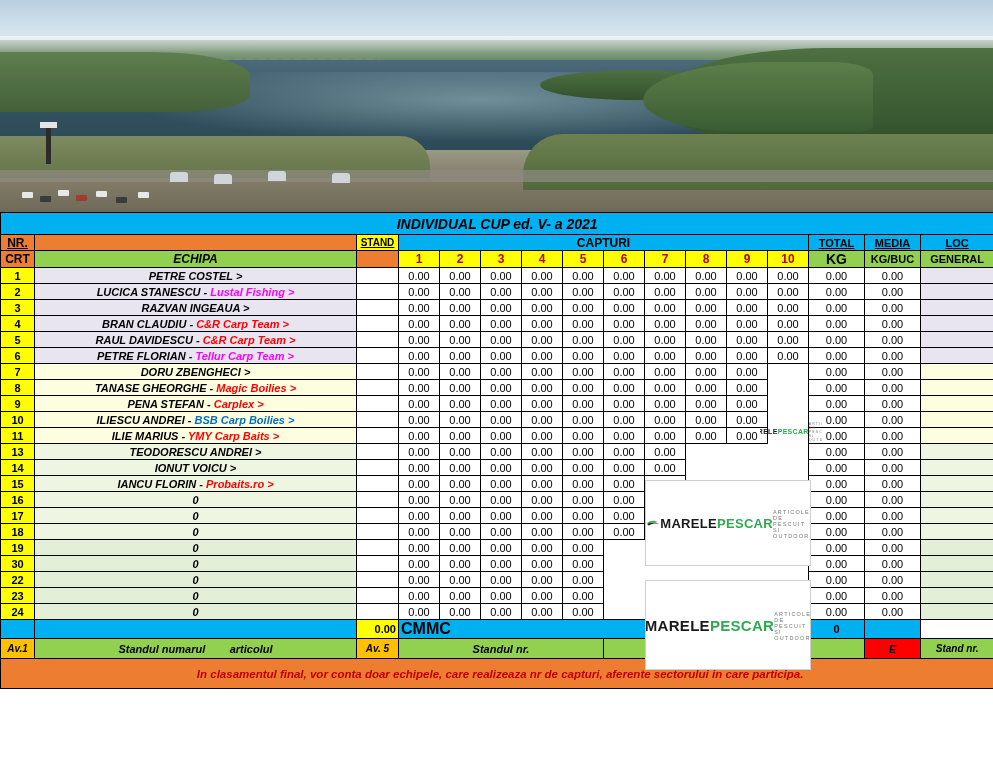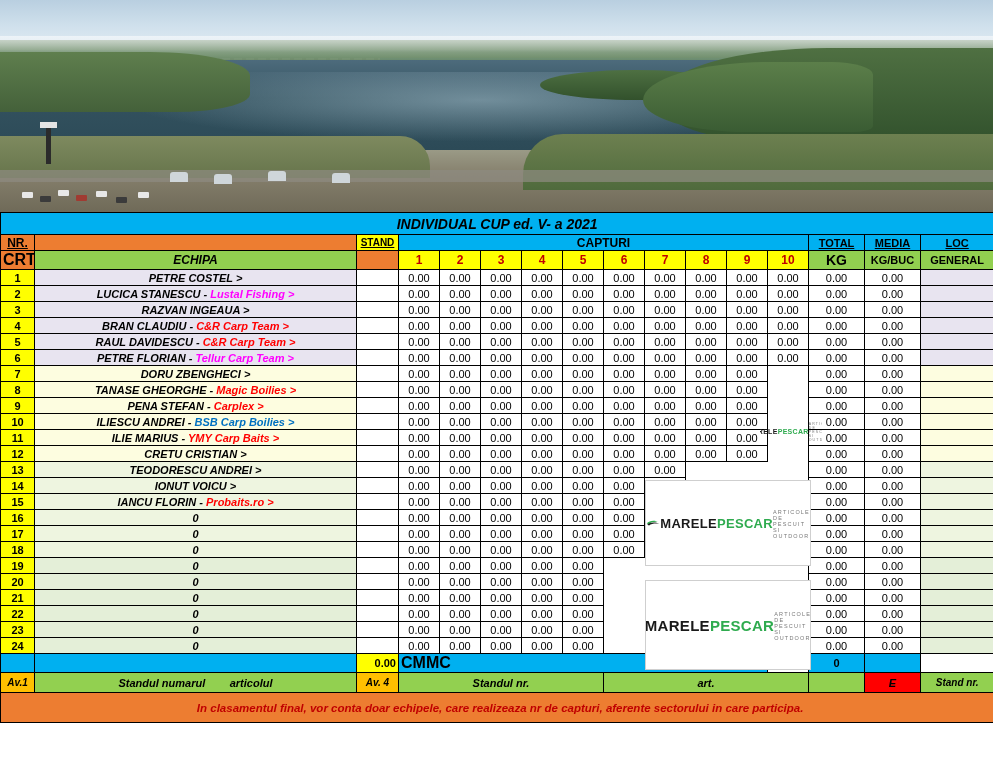--- a/index.html
+++ b/index.html
@@ -128,21 +128,21 @@
 
   .title-row td {
     background: #00b0f0;
     color: #000;
     font-weight: bold;
     font-style: italic;
     font-size: 14px;
     height: 22px;
   }
   .hdr-nr { background:#ed7d31; font-weight:bold; text-decoration: underline; font-size:12px; }
-  .hdr-crt { background:#ed7d31; font-weight:bold; font-size:16px; }
+  .hdr-crt { background:#ed7d31; font-weight:bold; font-size:12px; }
   .hdr-echipa { background:#92d050; font-weight:bold; font-style:italic; font-size:12px; }
   .hdr-blank-orange { background:#ed7d31; }
   .hdr-stand { background:#ffff00; font-weight:bold; font-size:10px; text-decoration: underline; }
   .hdr-capturi { background:#00b0f0; font-weight:bold; font-size:12px; }
   .hdr-num { background:#ffff00; font-weight:bold; color:#c00000; font-size:12px; }
   .hdr-total { background:#00b0f0; font-weight:bold; text-decoration: underline; font-size:11px; }
   .hdr-media { background:#00b0f0; font-weight:bold; text-decoration: underline; font-size:11px; }
   .hdr-loc { background:#00b0f0; font-weight:bold; text-decoration: underline; font-size:11px; }
   .hdr-kg { background:#92d050; font-weight:bold; font-size:14px; }
   .hdr-kgbuc { background:#92d050; font-weight:bold; font-size:11px; }
@@ -495,38 +495,20 @@
             <td class="cap">0.00</td>
             <td class="cap">0.00</td>
             <td class="cap">0.00</td>
             <td class="cap">0.00</td>
             <td class="cap">0.00</td>
             <td class="cap" style="border: none; background: transparent;"></td>
             <td class="tot">0.00</td>
             <td class="tot">0.00</td>
             <td class="loc"></td>
           </tr>
-          <tr class="g2">
-            <td class="idx">12</td>
-            <td class="team"><span>CRETU  CRISTIAN  &gt;</span></td>
-            <td class="stand-cell"></td>
-            <td class="cap">0.00</td>
-            <td class="cap">0.00</td>
-            <td class="cap">0.00</td>
-            <td class="cap">0.00</td>
-            <td class="cap">0.00</td>
-            <td class="cap">0.00</td>
-            <td class="cap">0.00</td>
-            <td class="cap">0.00</td>
-            <td class="cap">0.00</td>
-            <td class="cap" style="border: none; background: transparent;"></td>
-            <td class="tot">0.00</td>
-            <td class="tot">0.00</td>
-            <td class="loc"></td>
-          </tr>
           <tr class="g3">
             <td class="idx">13</td>
             <td class="team"><span>TEODORESCU  ANDREI  &gt;</span></td>
             <td class="stand-cell"></td>
             <td class="cap">0.00</td>
             <td class="cap">0.00</td>
             <td class="cap">0.00</td>
             <td class="cap">0.00</td>
             <td class="cap">0.00</td>
             <td class="cap">0.00</td>
@@ -640,39 +622,21 @@
             <td class="cap" style="border: none; background: transparent;"></td>
             <td class="cap" style="border: none; background: transparent;"></td>
             <td class="cap" style="border: none; background: transparent;"></td>
             <td class="cap" style="border: none; background: transparent;"></td>
             <td class="cap" style="border: none; background: transparent;"></td>
             <td class="tot">0.00</td>
             <td class="tot">0.00</td>
             <td class="loc"></td>
           </tr>
           <tr class="g4">
-            <td class="idx">20</td>
-            <td class="team"><span>0</span></td>
-            <td class="stand-cell"></td>
-            <td class="cap">0.00</td>
-            <td class="cap">0.00</td>
-            <td class="cap">0.00</td>
-            <td class="cap">0.00</td>
-            <td class="cap">0.00</td>
-            <td class="cap" style="border: none; background: transparent;"></td>
-            <td class="cap" style="border: none; background: transparent;"></td>
-            <td class="cap" style="border: none; background: transparent;"></td>
-            <td class="cap" style="border: none; background: transparent;"></td>
-            <td class="cap" style="border: none; background: transparent;"></td>
-            <td class="tot">0.00</td>
-            <td class="tot">0.00</td>
-            <td class="loc"></td>
-          </tr>
-          <tr class="g4">
-            <td class="idx">21</td>
+            <td class="idx">30</td>
             <td class="team"><span>0</span></td>
             <td class="stand-cell"></td>
             <td class="cap">0.00</td>
             <td class="cap">0.00</td>
             <td class="cap">0.00</td>
             <td class="cap">0.00</td>
             <td class="cap">0.00</td>
             <td class="cap" style="border: none; background: transparent;"></td>
             <td class="cap" style="border: none; background: transparent;"></td>
             <td class="cap" style="border: none; background: transparent;"></td>
@@ -749,21 +713,21 @@
         <td class="f-right"></td>
       </tr>
 
       <tr class="ftr2">
         <td class="av">Av.1</td>
         <td>
           <span>Standul numarul</span>
           &nbsp;&nbsp;&nbsp;&nbsp;&nbsp;&nbsp;
           <span>articolul</span>
         </td>
-        <td class="av">Av. 4</td>
+        <td class="av">Av. 5</td>
         <td colspan="5">Standul  nr.</td>
         <td colspan="5">art.</td>
         <td></td>
         <td class="e">E</td>
         <td class="standnr">Stand nr.</td>
       </tr>
 
       <tr class="ftr3">
         <td colspan="16">In clasamentul final, vor conta doar echipele, care realizeaza nr de capturi, aferente sectorului in care participa.</td>
       </tr>

